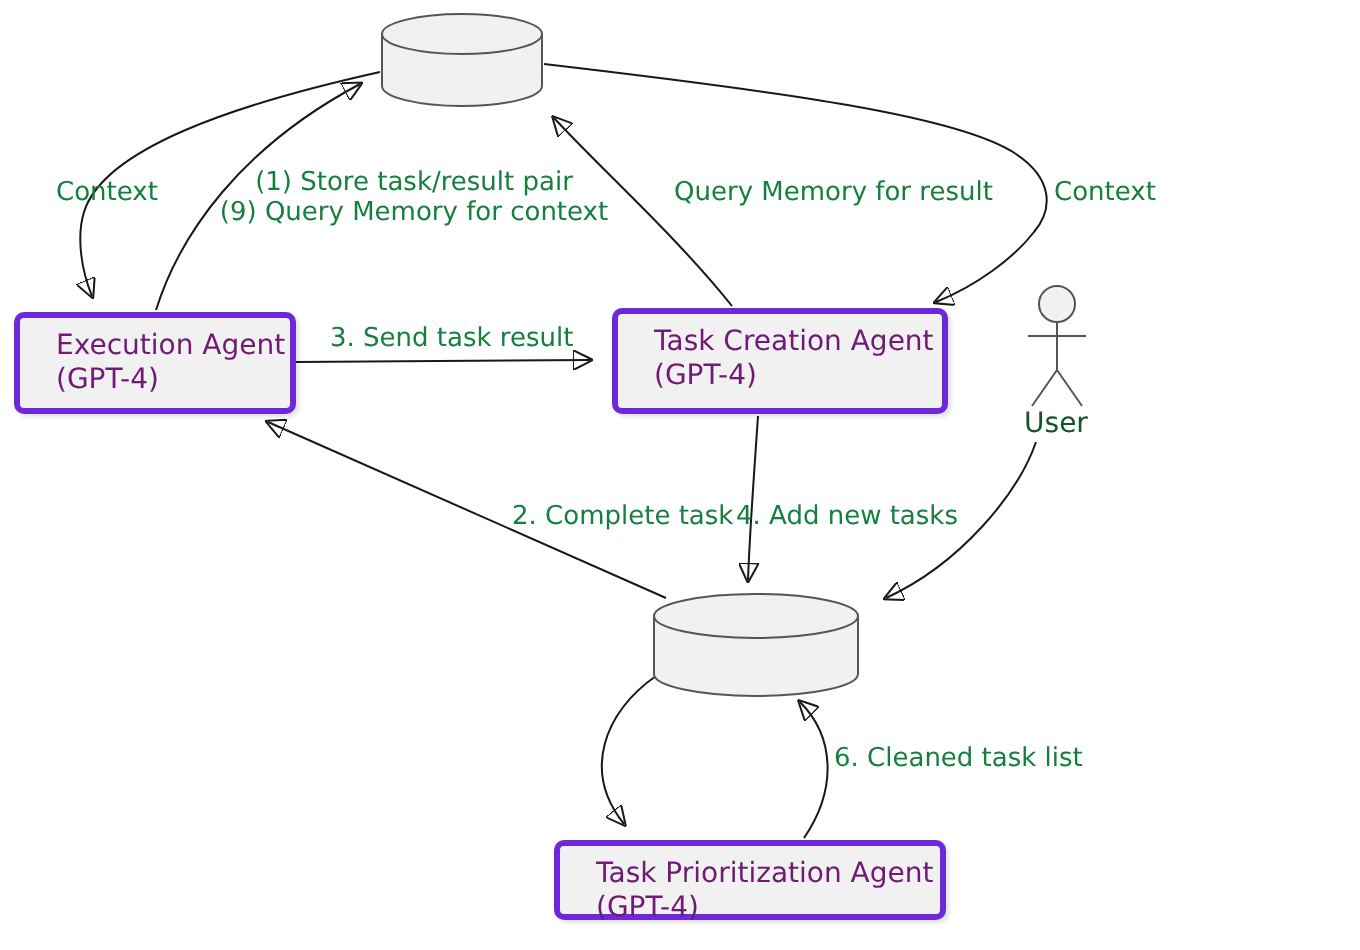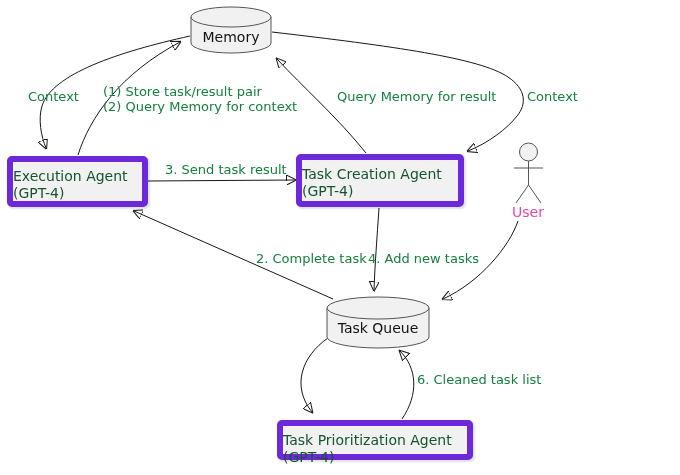--- a/index.html
+++ b/index.html
@@ -6,48 +6,48 @@
   #canvas {
     position:relative; width:680px; height:475px; background:#ffffff;
     font-family:"DejaVu Sans", "Liberation Sans", sans-serif; color:#111111;
     overflow:hidden;
   }
   #edge-layer { position:absolute; left:0; top:0; width:680px; height:475px; }
   #edge-layer path, #edge-layer line { fill:none; stroke:#181818; stroke-width:1; }
 
   .box {
     position:absolute; box-sizing:border-box;
-    background:#f1f1f1; border:6px solid #6d28d9; border-radius:5px;
-    padding:6px 0; font-size:14px; line-height:17px; color:#14532d;
+    background:#f1f1f1; border:3px solid #6d28d9; border-radius:5px;
+    padding:6px 18px; font-size:14px; line-height:17px; color:#701a75;
     box-shadow:1.5px 1.5px 2px rgba(0,0,0,0.12);
     white-space:nowrap;
   }
   .box span { display:block; }
 
   .cyl { position:absolute; }
   .cyl svg { display:block; }
   .cyl .cyl-label {
     position:absolute; left:0; width:100%; text-align:center;
     font-size:14px; color:#111111; white-space:nowrap;
   }
   .cyl-shape { fill:#f1f1f1; stroke:#555555; stroke-width:1; }
 
   .actor { position:absolute; }
   .actor-shape { stroke:#555555; stroke-width:1; fill:none; }
   .actor-head { fill:#f1f1f1; }
 
   .node-label {
-    position:absolute; font-size:14px; color:#ec4899;
+    position:absolute; font-size:14px; color:#14532d;
     text-align:center; white-space:nowrap;
   }
   .edge-label {
     position:absolute; font-size:13px; line-height:15px; color:#15803d;
     white-space:nowrap;
   }
-  .edge-label.center { }
+  .edge-label.center { text-align:center; }
 </style>
 </head>
 <body>
 
 <div id="canvas">
 
   <svg id="edge-layer" width="680" height="475" viewBox="0 0 680 475">
     <defs>
       <marker id="arrow" viewBox="0 0 10 10" refX="8.5" refY="5" markerWidth="10" markerHeight="10" orient="auto">
         <path d="M0,0 L10,5 L0,10 Z" fill="#181818" stroke="none"></path>
@@ -63,62 +63,60 @@
     <path d="M 518,221 C 509,247 480,282 443,299" marker-end="url(#arrow)"></path>
     <path d="M 328,338 C 302,356 291,386 312,412" marker-end="url(#arrow)"></path>
     <path d="M 402,419 C 419,394 417,368 400,351" marker-end="url(#arrow)"></path>
   </svg>
 
   <div class="cyl" style="left:189px; top:6px; width:84px; height:49px;">
     <svg width="84" height="49" viewBox="0 0 84 49">
       <path class="cyl-shape" d="M 2,11 L 2,37 A 40,10 0 0 0 82,37 L 82,11"></path>
       <ellipse class="cyl-shape" cx="42" cy="11" rx="40" ry="10"></ellipse>
     </svg>
-    <div class="cyl-label" style="top:23px;">Memory</div>
   </div>
 
   <div class="box" style="left:7px; top:156px; width:141px; height:51px;">
     <span>Execution Agent</span>
     <span>(GPT-4)</span>
   </div>
 
-  <div class="box" style="left:296px; top:154px; width:168px; height:53px;">
+  <div class="box" style="left:306px; top:154px; width:168px; height:53px;">
     <span>Task Creation Agent</span>
     <span>(GPT-4)</span>
   </div>
 
   <div class="actor" style="left:506px; top:141px; width:45px; height:64px;">
     <svg width="45" height="64" viewBox="0 0 45 64">
       <circle class="actor-shape actor-head" cx="22.5" cy="11" r="9"></circle>
       <line class="actor-shape" x1="22.5" y1="20" x2="22.5" y2="44"></line>
       <line class="actor-shape" x1="8" y1="27" x2="37" y2="27"></line>
       <line class="actor-shape" x1="22.5" y1="44" x2="10" y2="62"></line>
       <line class="actor-shape" x1="22.5" y1="44" x2="35" y2="62"></line>
     </svg>
   </div>
   <div class="node-label" style="left:503px; top:204px; width:50px;">User</div>
 
   <div class="cyl" style="left:325px; top:296px; width:106px; height:55px;">
     <svg width="106" height="55" viewBox="0 0 106 55">
       <path class="cyl-shape" d="M 2,12 L 2,41 A 51,11 0 0 0 104,41 L 104,12"></path>
       <ellipse class="cyl-shape" cx="53" cy="12" rx="51" ry="11"></ellipse>
     </svg>
-    <div class="cyl-label" style="top:24px;">Task Queue</div>
   </div>
 
   <div class="box" style="left:277px; top:420px; width:196px; height:40px;">
     <span>Task Prioritization Agent</span>
     <span>(GPT-4)</span>
   </div>
 
   <div class="edge-label" style="left:28px; top:89px;">Context</div>
 
   <div class="edge-label center" style="left:103px; top:84px; width:208px;">
     <span style="display:block;">(1) Store task/result pair</span>
-    <span style="display:block;">(2) Query Memory for context</span>
+    <span style="display:block;">(9) Query Memory for context</span>
   </div>
 
   <div class="edge-label" style="left:337px; top:89px;">Query Memory for result</div>
   <div class="edge-label" style="left:527px; top:89px;">Context</div>
   <div class="edge-label" style="left:165px; top:162px;">3. Send task result</div>
   <div class="edge-label" style="left:256px; top:251px;">2. Complete task</div>
   <div class="edge-label" style="left:368px; top:251px;">4. Add new tasks</div>
   <div class="edge-label" style="left:417px; top:372px;">6. Cleaned task list</div>
 
 </div>

